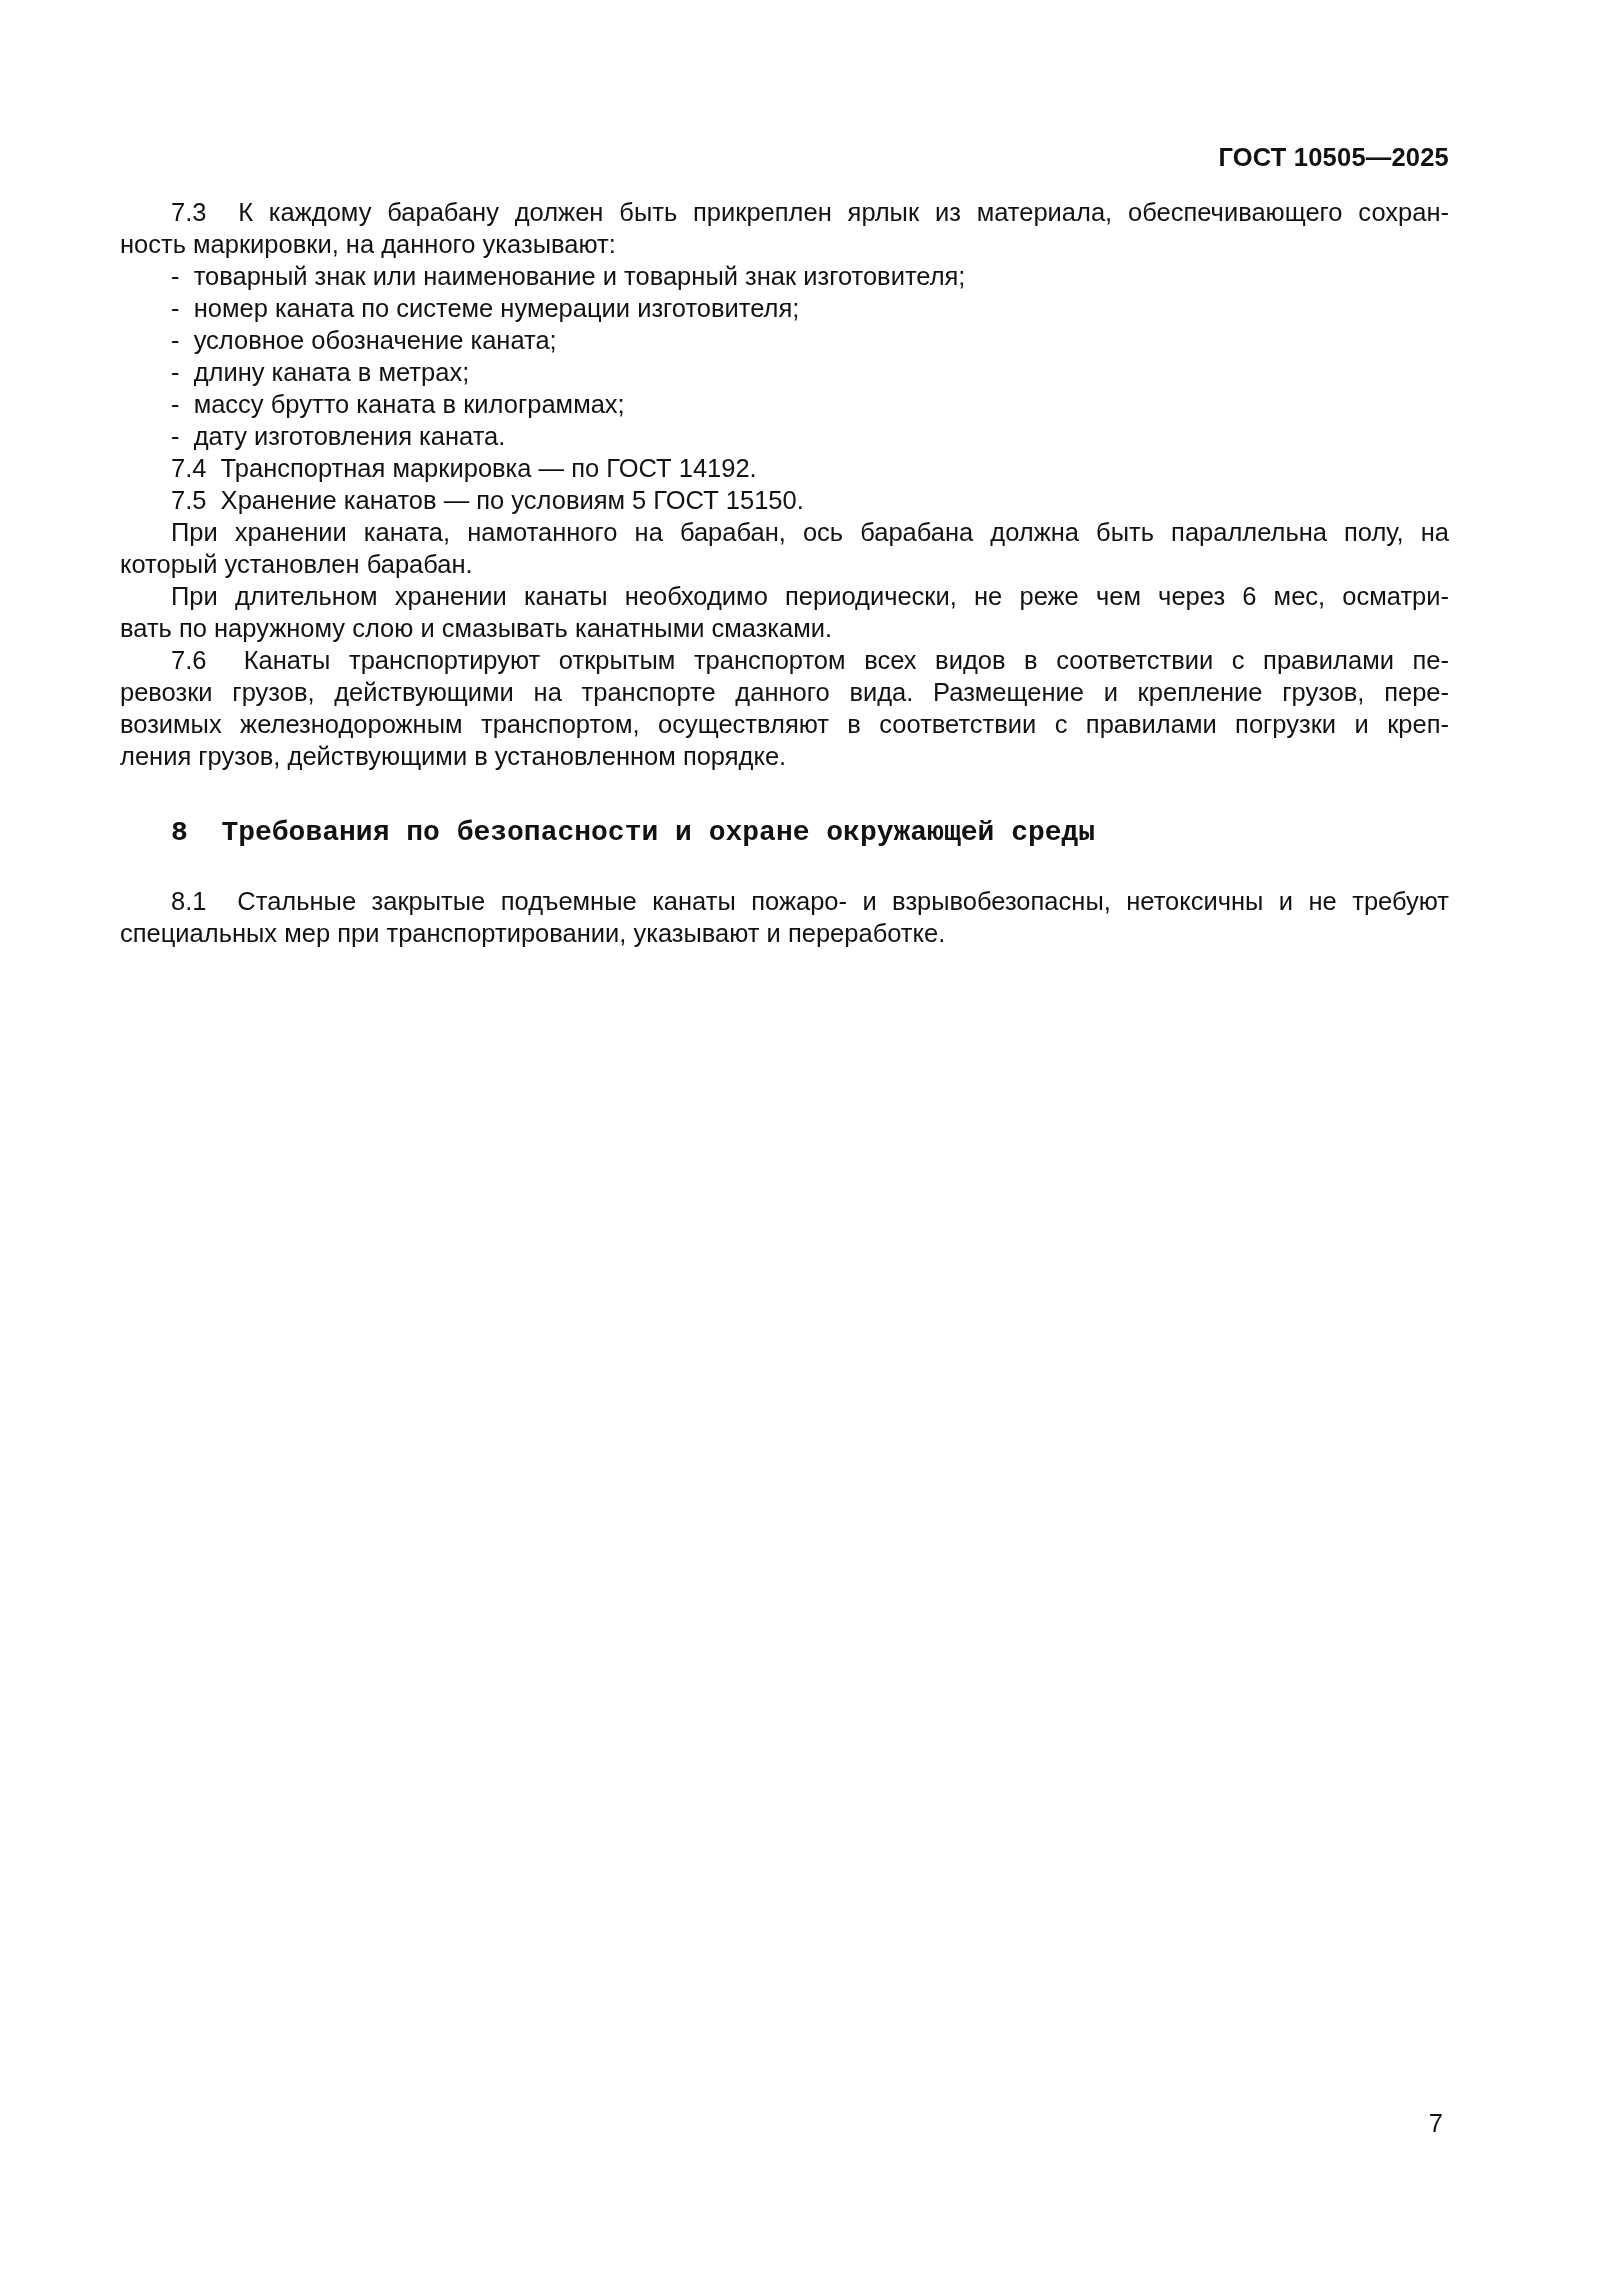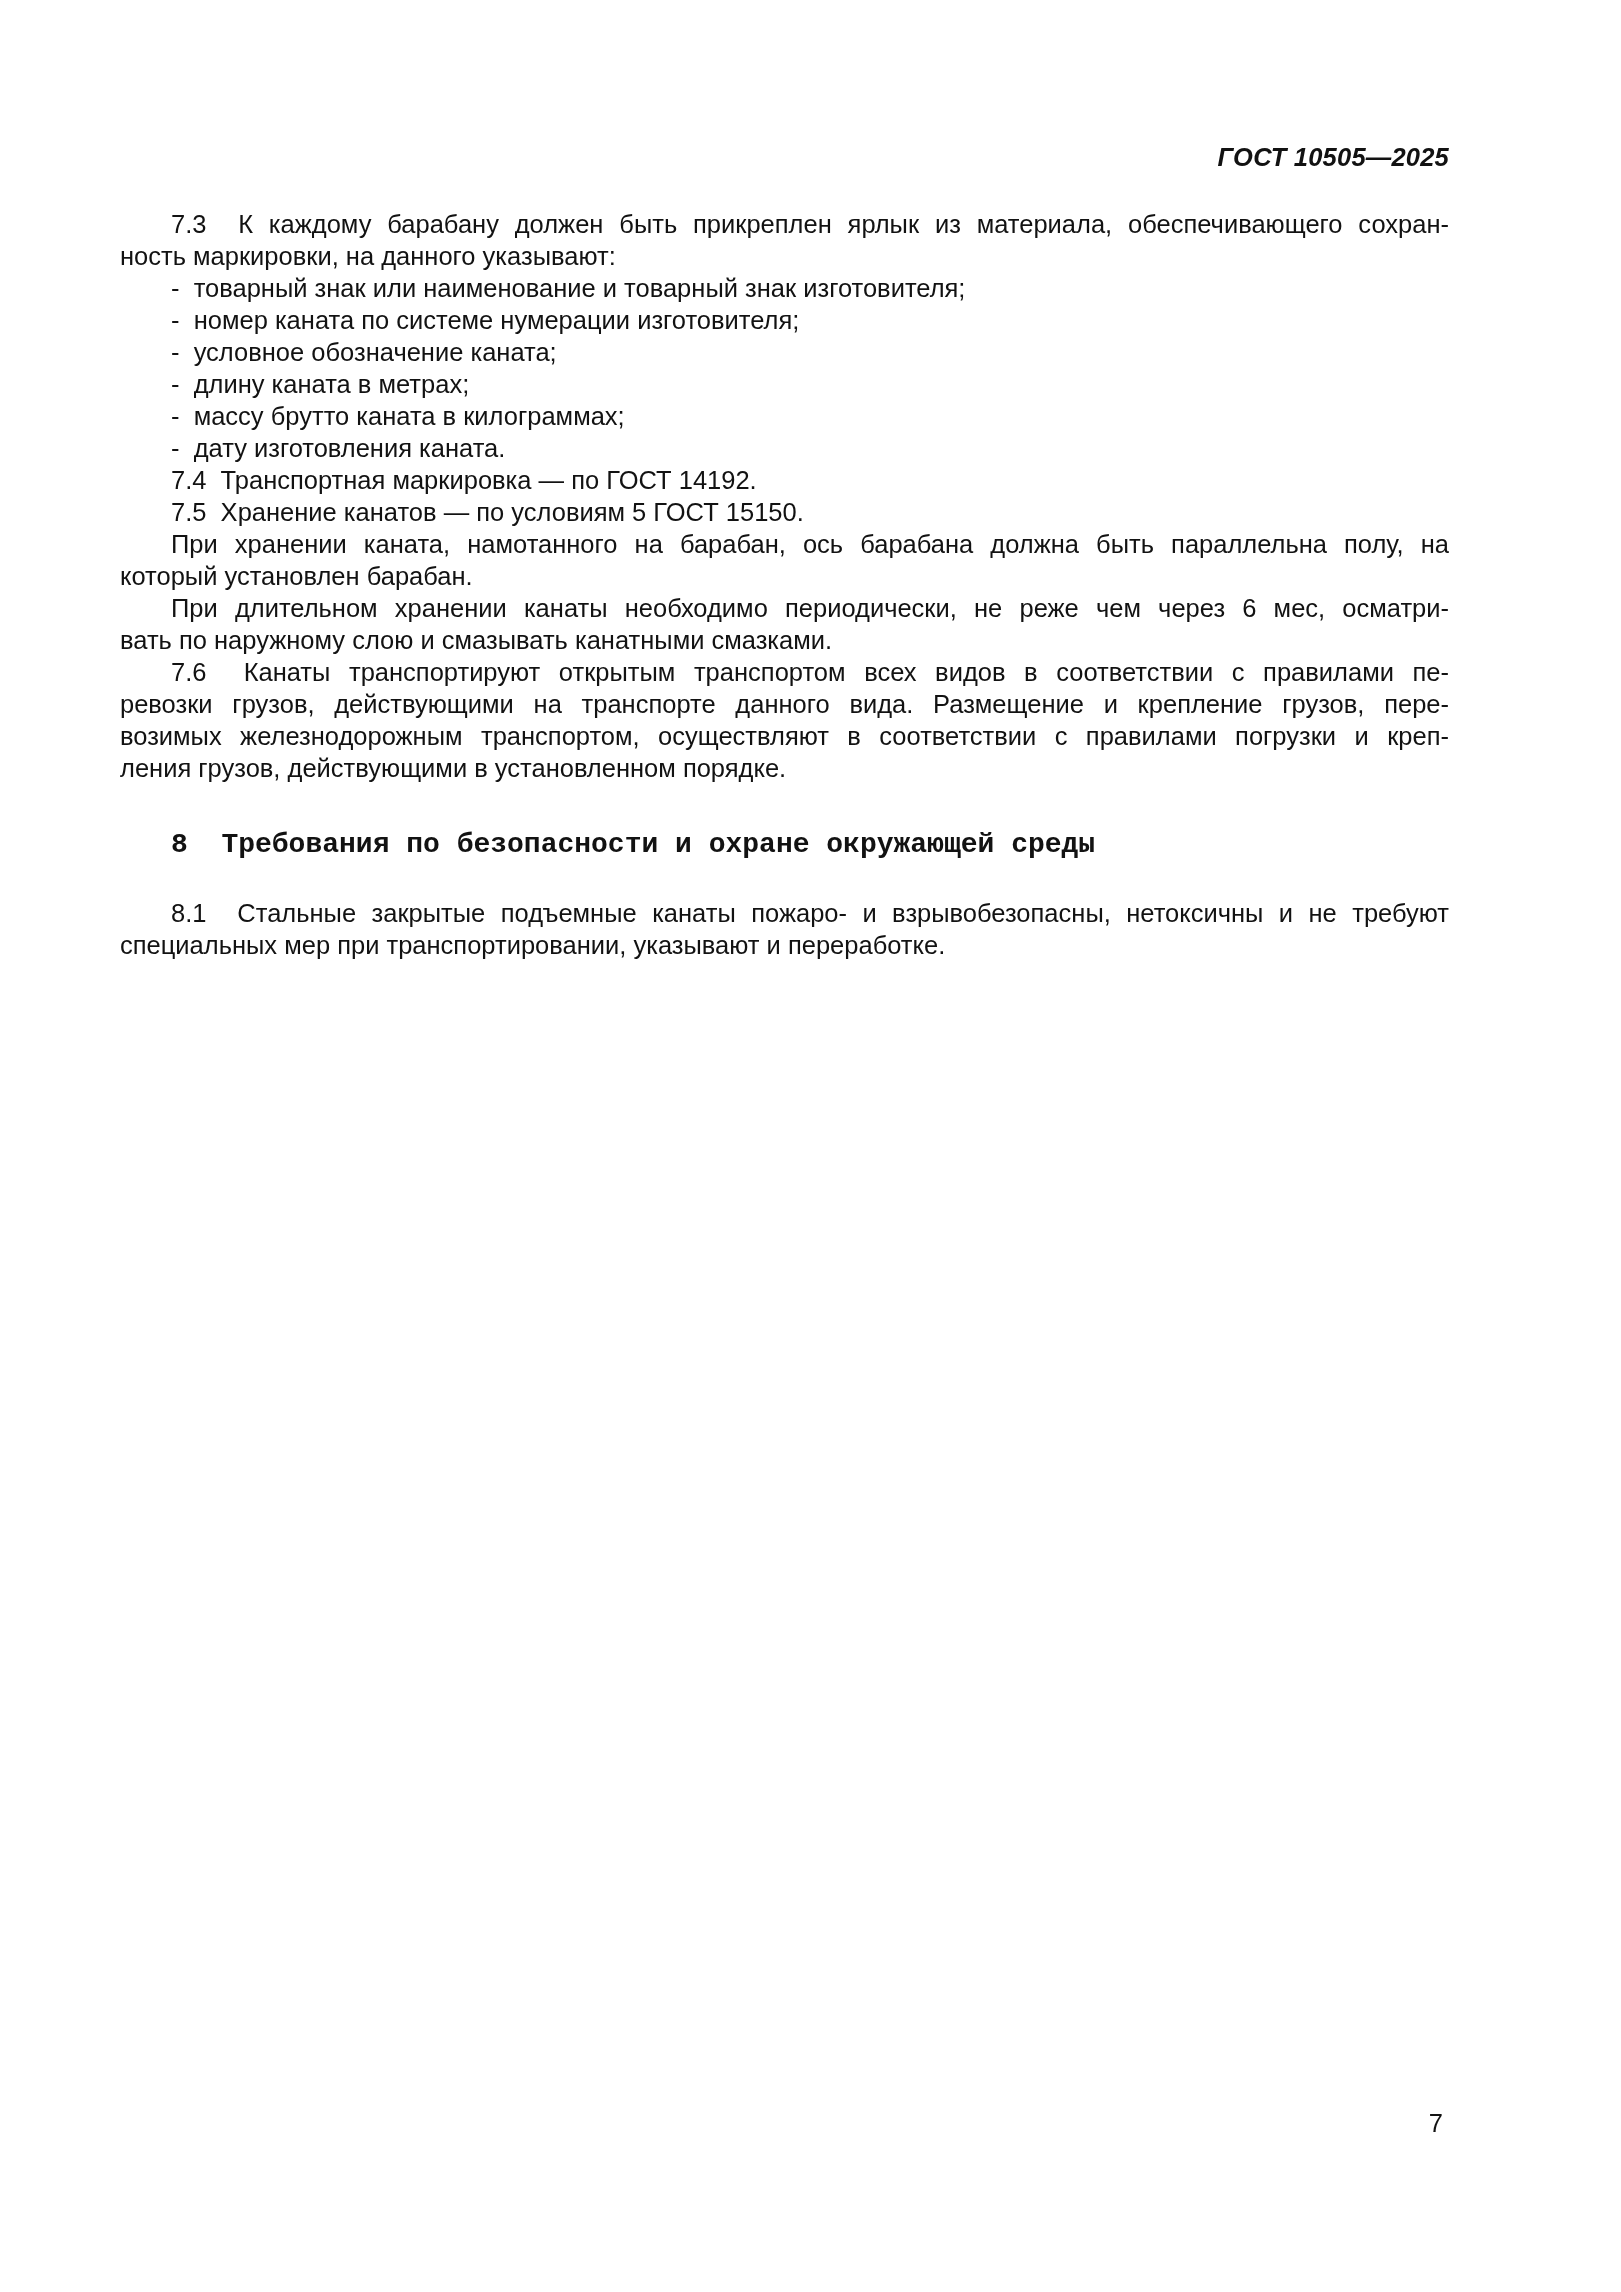--- a/index.html
+++ b/index.html
@@ -16,25 +16,24 @@
   }
   .doc-header {
     position: absolute;
     top: 143px;
     left: 120px;
     width: 1329px;
     text-align: right;
     font-size: 25.5px;
     font-weight: 700;
     letter-spacing: 0.2px;
-    font-style: italic;
   }
   .content {
     position: absolute;
-    top: 208px;
+    top: 196px;
     left: 120px;
     width: 1329px;
     font-size: 25.5px;
     line-height: 32px;
   }
   .ln { margin: 0; }
   .fi { text-indent: 51px; }
   .jf { text-align: justify; text-align-last: justify; }
   .section-heading {
     font-weight: 700;

